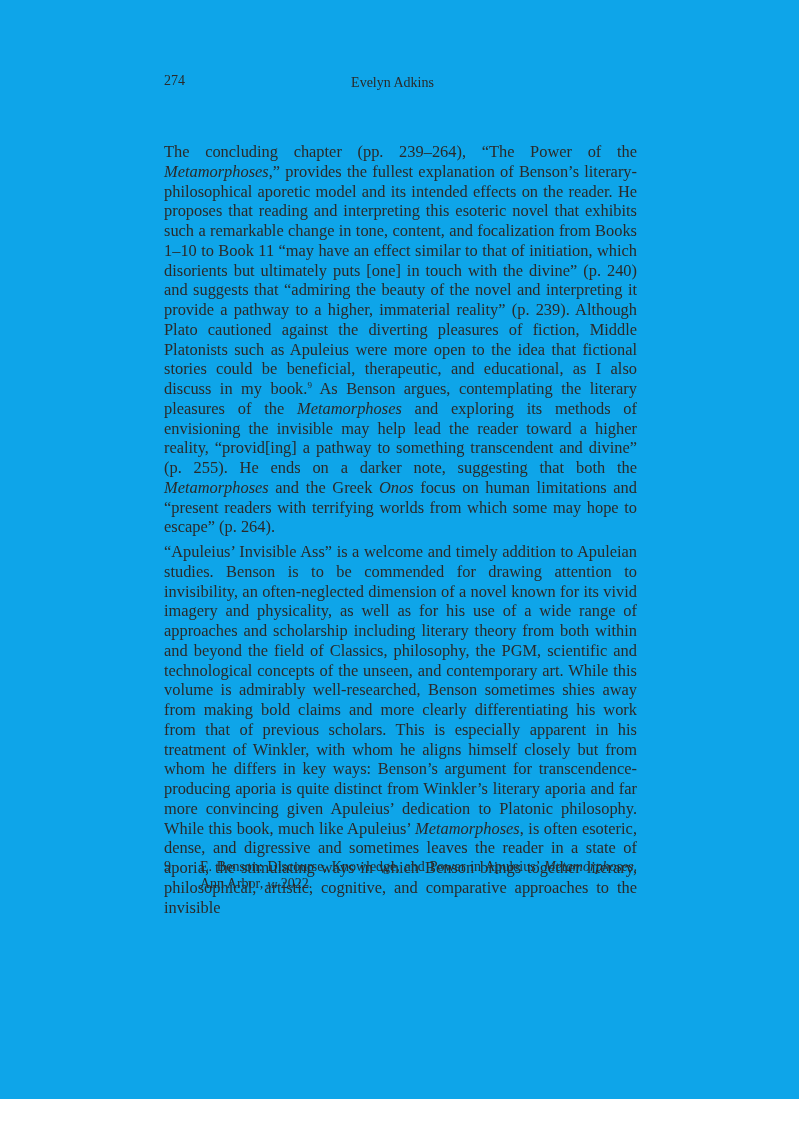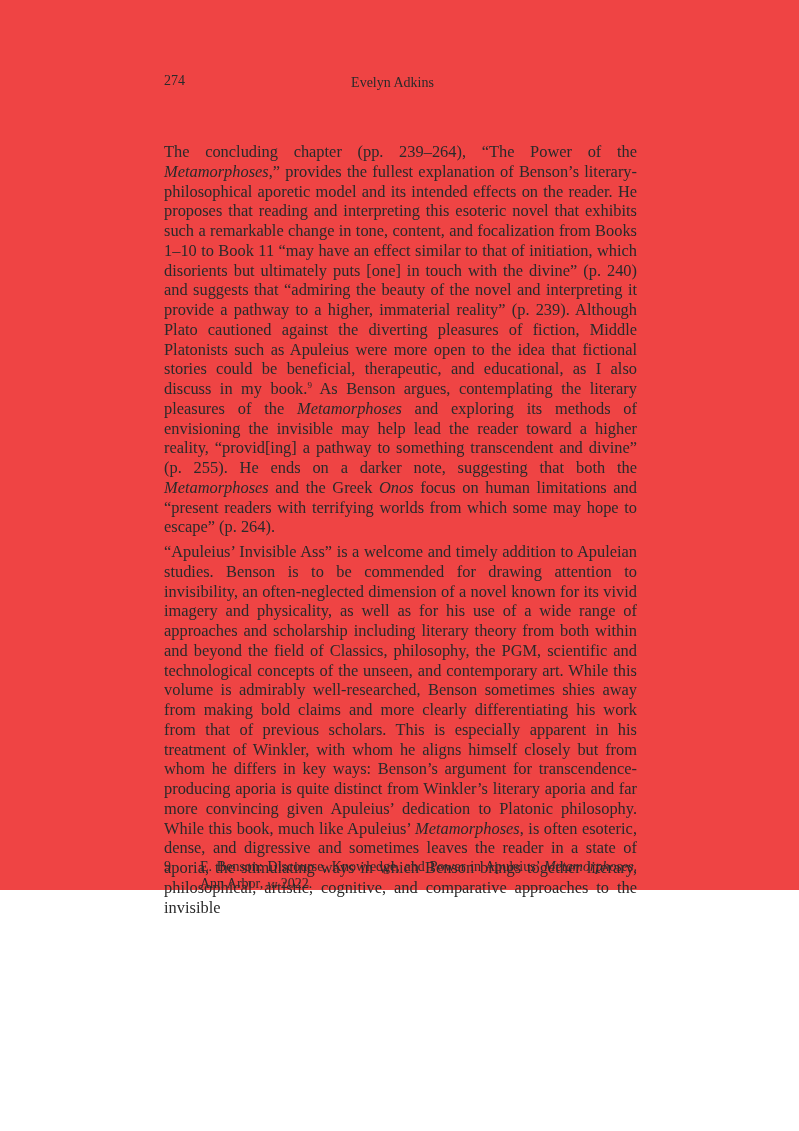--- a/index.html
+++ b/index.html
@@ -1,18 +1,18 @@
 <!DOCTYPE html>
 <html><head>
   <meta charset="utf-8">
   <style>
     html, body { margin: 0; padding: 0; background: #ffffff; }
     body { width: 799px; height: 1131px; position: relative; overflow: hidden;
            font-family: "Liberation Serif", "DejaVu Serif", serif; color: #2a2a2a; }
-    .page { position: absolute; left: 0; top: 0; width: 799px; height: 890px; background: #ef4444; }
+    .page { position: absolute; left: 0; top: 0; width: 799px; height: 1099px; background: #0ea5e9; }
     .running-head { position: absolute; top: 73px; left: 164px; width: 473px; height: 20px;
                     font-size: 14px; }
     .page-num { position: absolute; left: 0; top: 0; }
     .author { position: absolute; left: 0; right: 16px; top: 2px; text-align: center; }
     .body-text { position: absolute; left: 164px; top: 142px; width: 473px;
                  font-size: 16.4px; line-height: 19.75px; text-align: justify; hyphens: manual; }
     .body-text p { margin: 0; }
     .body-text p + p { margin-top: 5px; }
     .body-text i { font-style: italic; }
     sup { font-size: 9px; vertical-align: 6px; line-height: 0; }

